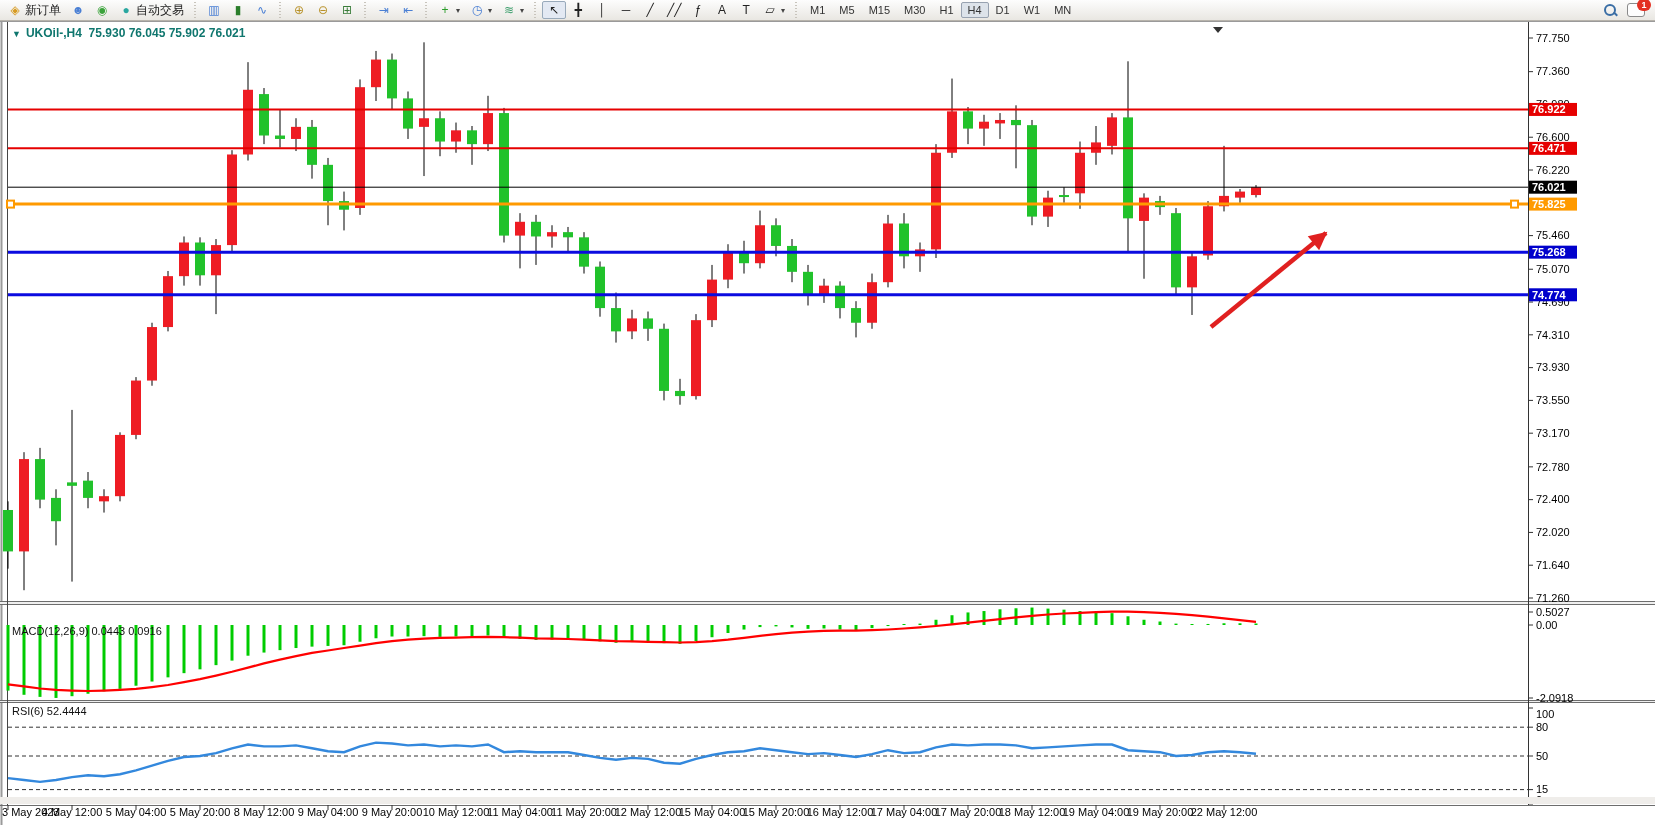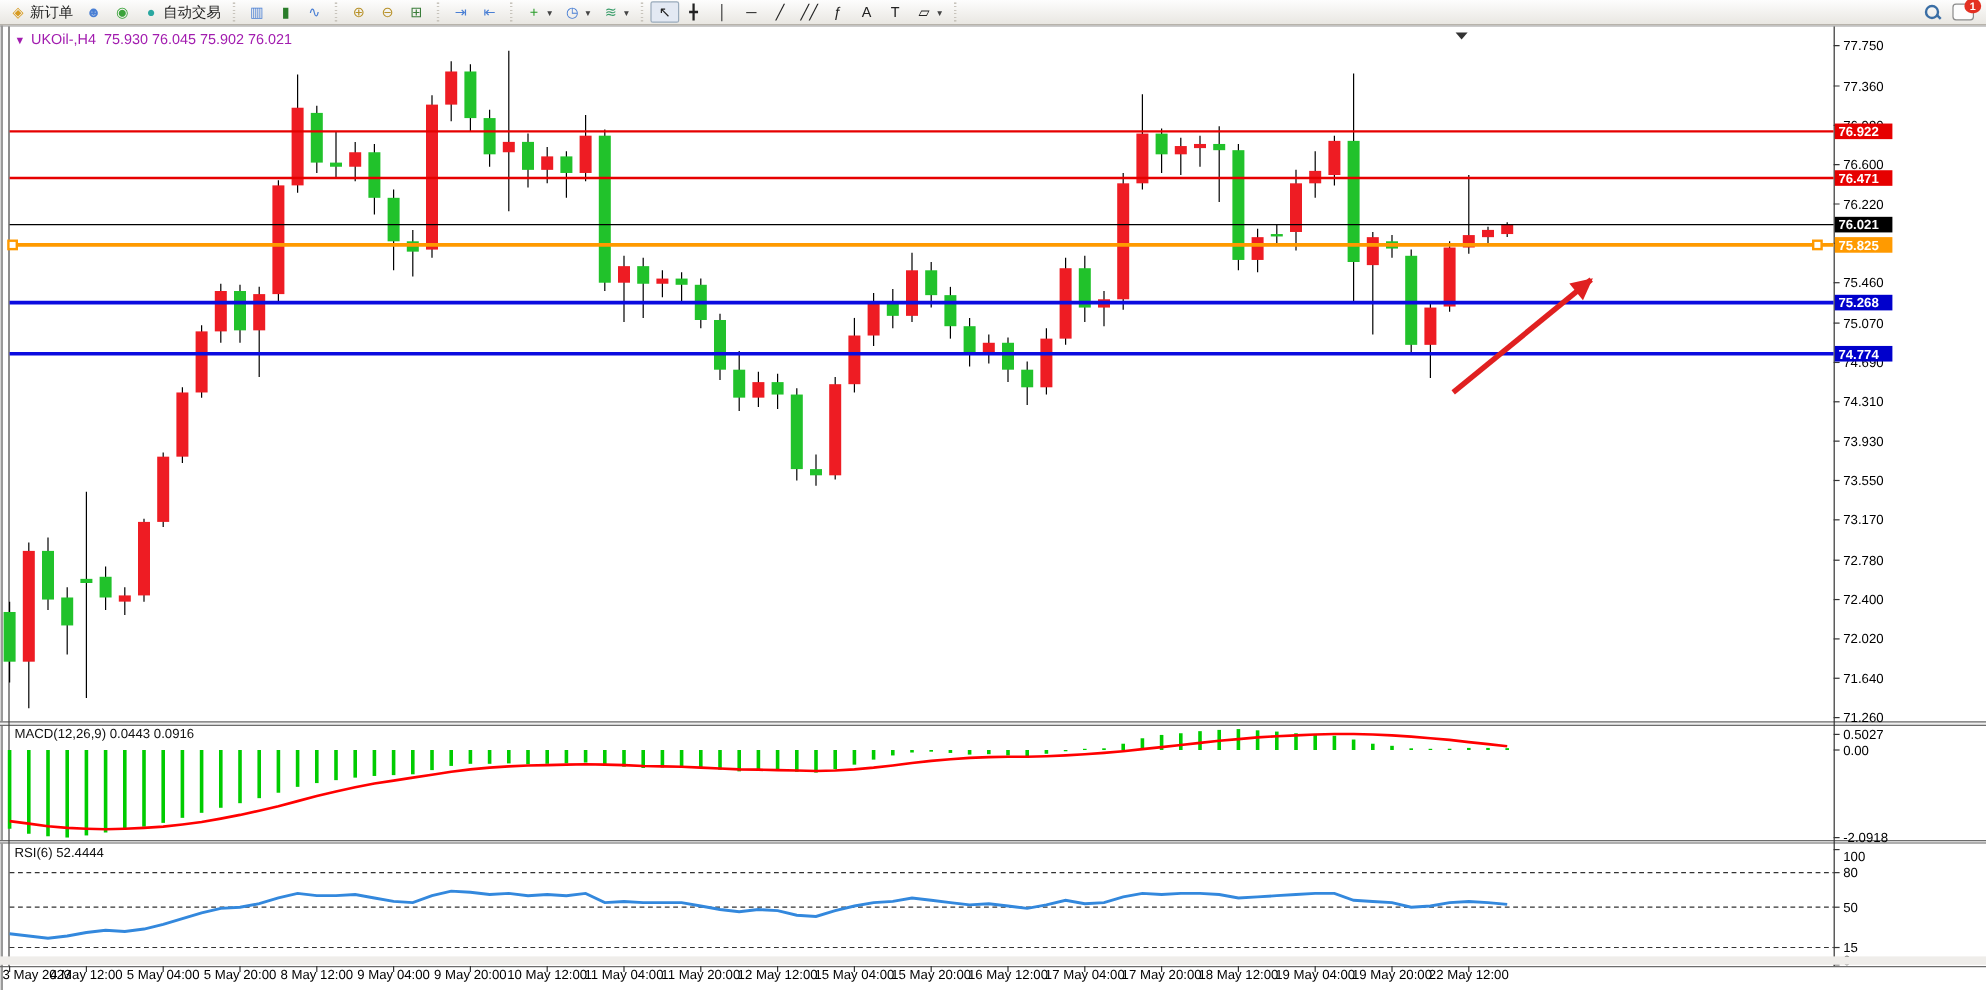--- a/index.html
+++ b/index.html
@@ -24,21 +24,21 @@
   .mag{position:relative;width:14px;height:14px;}
   .mag .lens{position:absolute;left:1px;top:1px;width:8px;height:8px;border:2px solid #3a6ea5;border-radius:50%;}
   .mag .tail{position:absolute;left:10px;top:10px;width:5px;height:2px;background:#3a6ea5;transform:rotate(45deg);}
   .chat{position:relative;width:16px;height:12px;border:1.5px solid #8a8a8a;border-radius:3px;background:#fdfdfd;}
   .chat .bdg{position:absolute;right:-7px;top:-5px;min-width:12px;height:12px;border-radius:7px;
              background:#e33022;color:#fff;font-size:9px;font-weight:bold;text-align:center;line-height:12px;padding:0 1px;}
   
   .chart-area{position:absolute;left:0;top:21px;width:1655px;height:804px;background:#fff;}
   svg text{font-family:"Liberation Sans","DejaVu Sans",sans-serif;}
   .overlay{position:absolute;z-index:3;pointer-events:none;}
-  .chart-title{left:12px;top:5px;font-size:12px;font-weight:normal;color:#a21caf;}
+  .chart-title{left:12px;top:5px;font-size:12px;font-weight:bold;color:#0f766e;}
   .chart-title .tri{font-size:9px;margin-right:5px;pointer-events:auto;}
   .ind-label{font-size:11px;color:#111;}
   .footer{position:absolute;left:0;top:797px;width:1655px;height:7px;background:#efedea;}
 </style>
 </head>
 <body>
 
 <div class="page">
 
   <div class="toolbar">
@@ -136,20 +136,31 @@
           <div class="tb-btn">
             <span class="ic" style="color: rgb(34, 34, 34);">T</span>
           </div>
           <div class="tb-btn">
             <span class="ic" style="color: rgb(34, 34, 34);">▱</span>
             <span class="dd">▾</span>
           </div>
         </div>
       </div>
     <div class="tb-sep"></div>
+    <div class="tb-group" id="tf-group">
+        <div class="tb-tf">M1</div>
+        <div class="tb-tf">M5</div>
+        <div class="tb-tf">M15</div>
+        <div class="tb-tf">M30</div>
+        <div class="tb-tf">H1</div>
+        <div class="tb-tf active">H4</div>
+        <div class="tb-tf">D1</div>
+        <div class="tb-tf">W1</div>
+        <div class="tb-tf">MN</div>
+      </div>
     <div class="tb-right">
       <div class="mag">
         <div class="lens"></div>
           <div class="tail"></div>
       </div>
       <div class="chat">
         <div class="bdg">1</div>
       </div>
     </div>
   </div>
@@ -548,18 +559,18 @@
           <line x1="1160" y1="805" x2="1160" y2="810" stroke="#333"></line>
           <text x="1160" y="816" text-anchor="middle">19 May 20:00</text>
           <line x1="1224" y1="805" x2="1224" y2="810" stroke="#333"></line>
           <text x="1224" y="816" text-anchor="middle">22 May 12:00</text>
         </g>
       </svg>
 
     <div class="overlay chart-title">
       <span class="tri">▼</span><span>UKOil-,H4</span>&nbsp;&nbsp;<span>75.930 76.045 75.902 76.021</span>
     </div>
-    <div class="overlay ind-label" style="left:12px;top:585px;">MACD(12,26,9) 0.0443 0.0916</div>
+    <div class="overlay ind-label" style="left:12px;top:604px;">MACD(12,26,9) 0.0443 0.0916</div>
     <div class="overlay ind-label" style="left:12px;top:684px;">RSI(6) 52.4444</div>
   </div>
 
   <div class="footer"></div>
 </div>
 
 </body></html>

